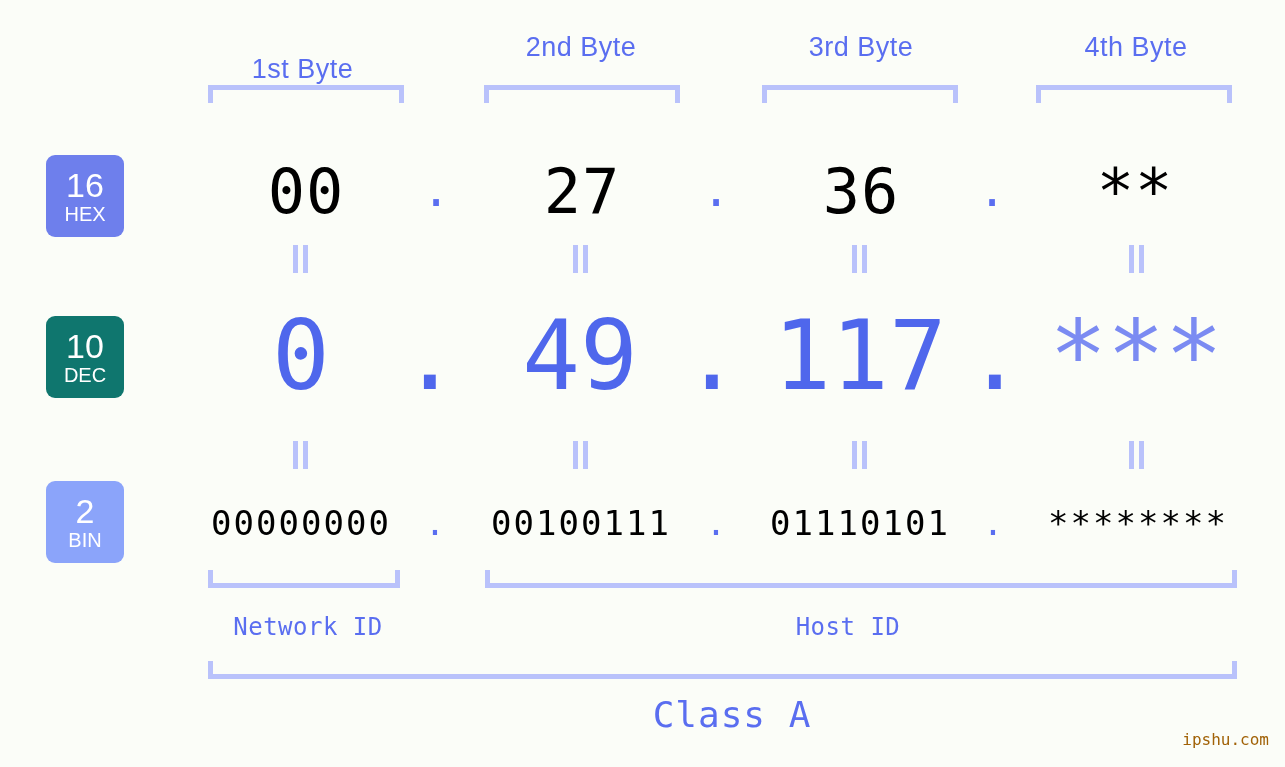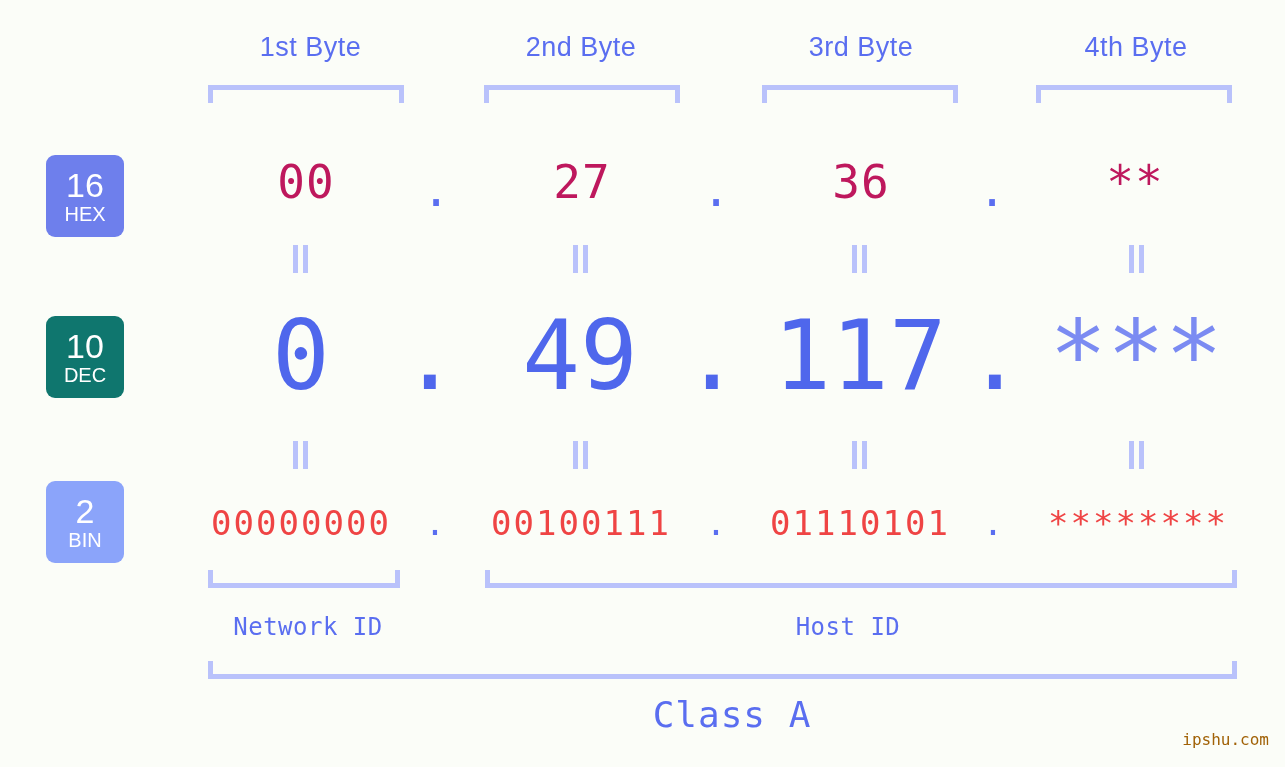--- a/index.html
+++ b/index.html
@@ -89,30 +89,30 @@
   }
 
   .dot {
     position: absolute;
     text-align: center;
     font-family: "DejaVu Sans Mono", monospace;
     white-space: nowrap;
   }
 
   
-  .hex-val { font-size: 46px; color: #be185d; letter-spacing: 1px; }
+  .hex-val { font-size: 62px; color: #000000; letter-spacing: 1px; }
   .hex-dot { font-size: 46px; color: #5a6ef0; }
 
   
   .dec-val { font-size: 96px; color: #4f67ec; letter-spacing: 0px; }
   .dec-val.masked { color: #7b8bf2; }
   .dec-dot { font-size: 96px; color: #4f67ec; }
 
   
-  .bin-val { font-size: 34px; color: #ef4444; letter-spacing: 2px; }
+  .bin-val { font-size: 34px; color: #000000; letter-spacing: 2px; }
   .bin-dot { font-size: 34px; color: #5a6ef0; }
 
   
   .eq {
     position: absolute;
     width: 16px;
     height: 28px;
   }
   .eq i {
     position: absolute;
@@ -152,21 +152,21 @@
     font-size: 16px;
     color: #a16207;
     white-space: nowrap;
   }
 </style>
 </head>
 <body>
 
 <div id="stage">
 
-  <div class="byte-label" style="left:198px;width:225px;">1st Byte</div>
+  <div class="byte-label" style="left:190px;width:225px;margin-top:22px;">1st Byte</div>
   <div class="byte-label" style="left:473px;width:216px;">2nd Byte</div>
   <div class="byte-label" style="left:753px;width:216px;">3rd Byte</div>
   <div class="byte-label" style="left:1028px;width:216px;">4th Byte</div>
 
   <div class="bracket" style="left:208px;top:85px;width:196px;"></div>
   <div class="bracket" style="left:484px;top:85px;width:196px;"></div>
   <div class="bracket" style="left:762px;top:85px;width:196px;"></div>
   <div class="bracket" style="left:1036px;top:85px;width:196px;"></div>
 
   <div class="badge" style="top:155px;background:#6e7fec;">

